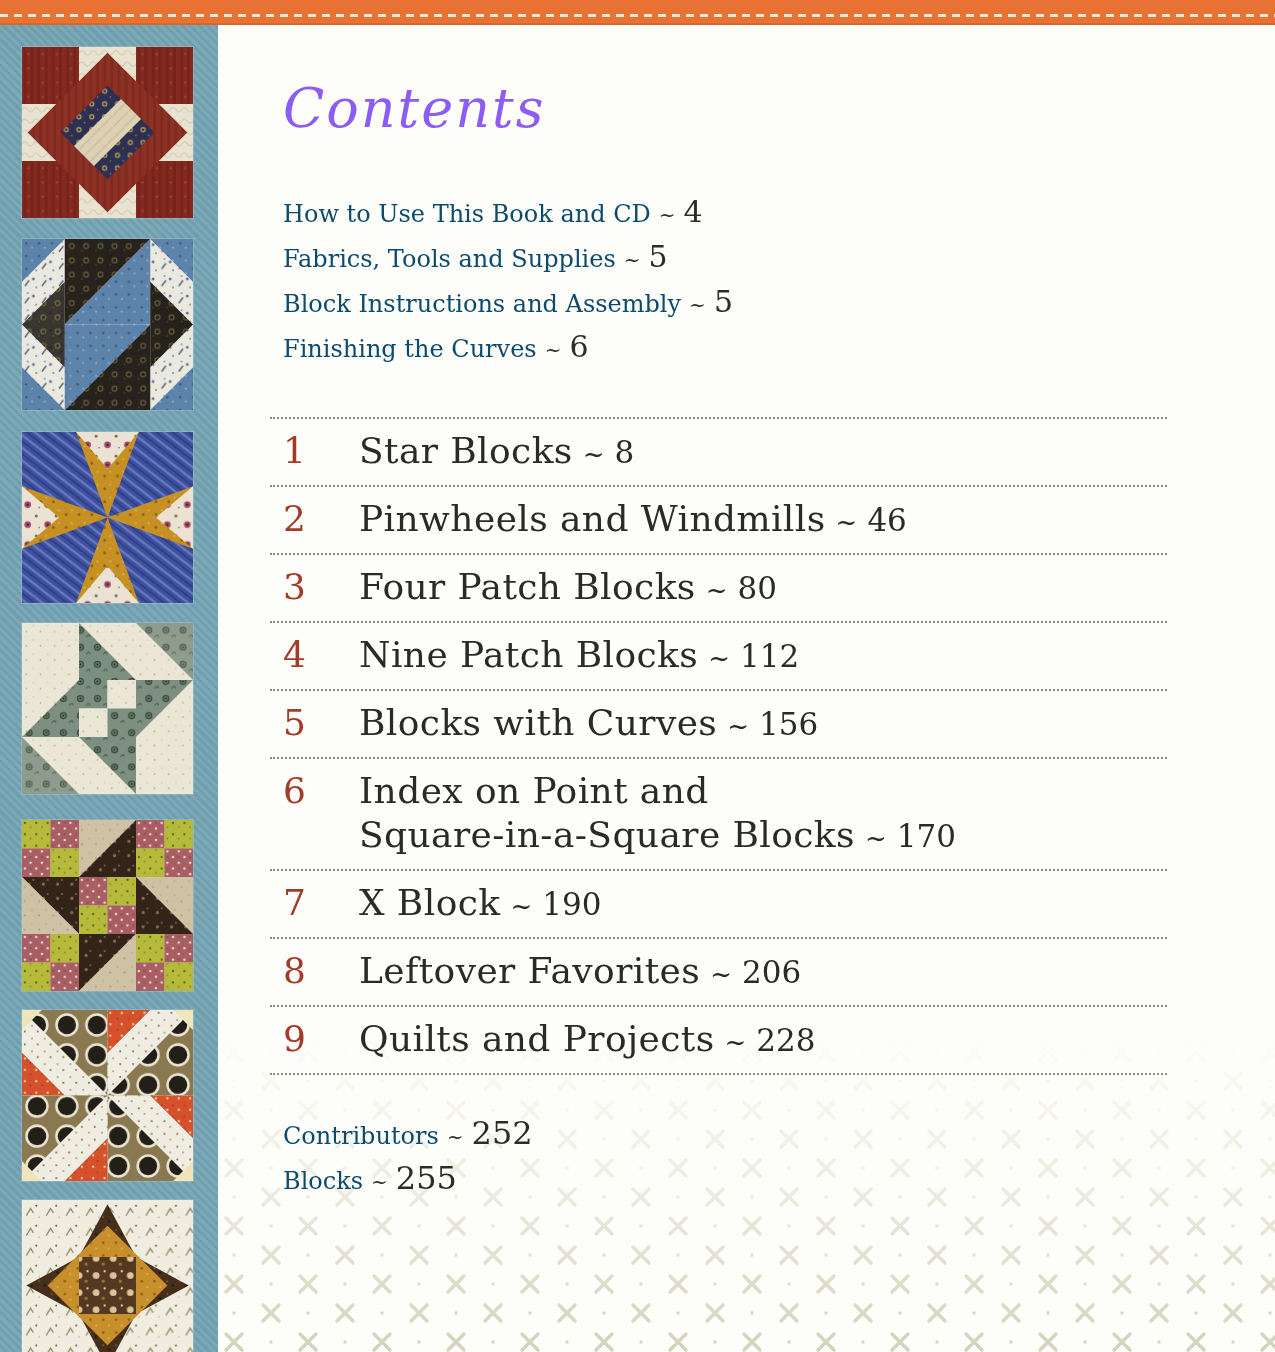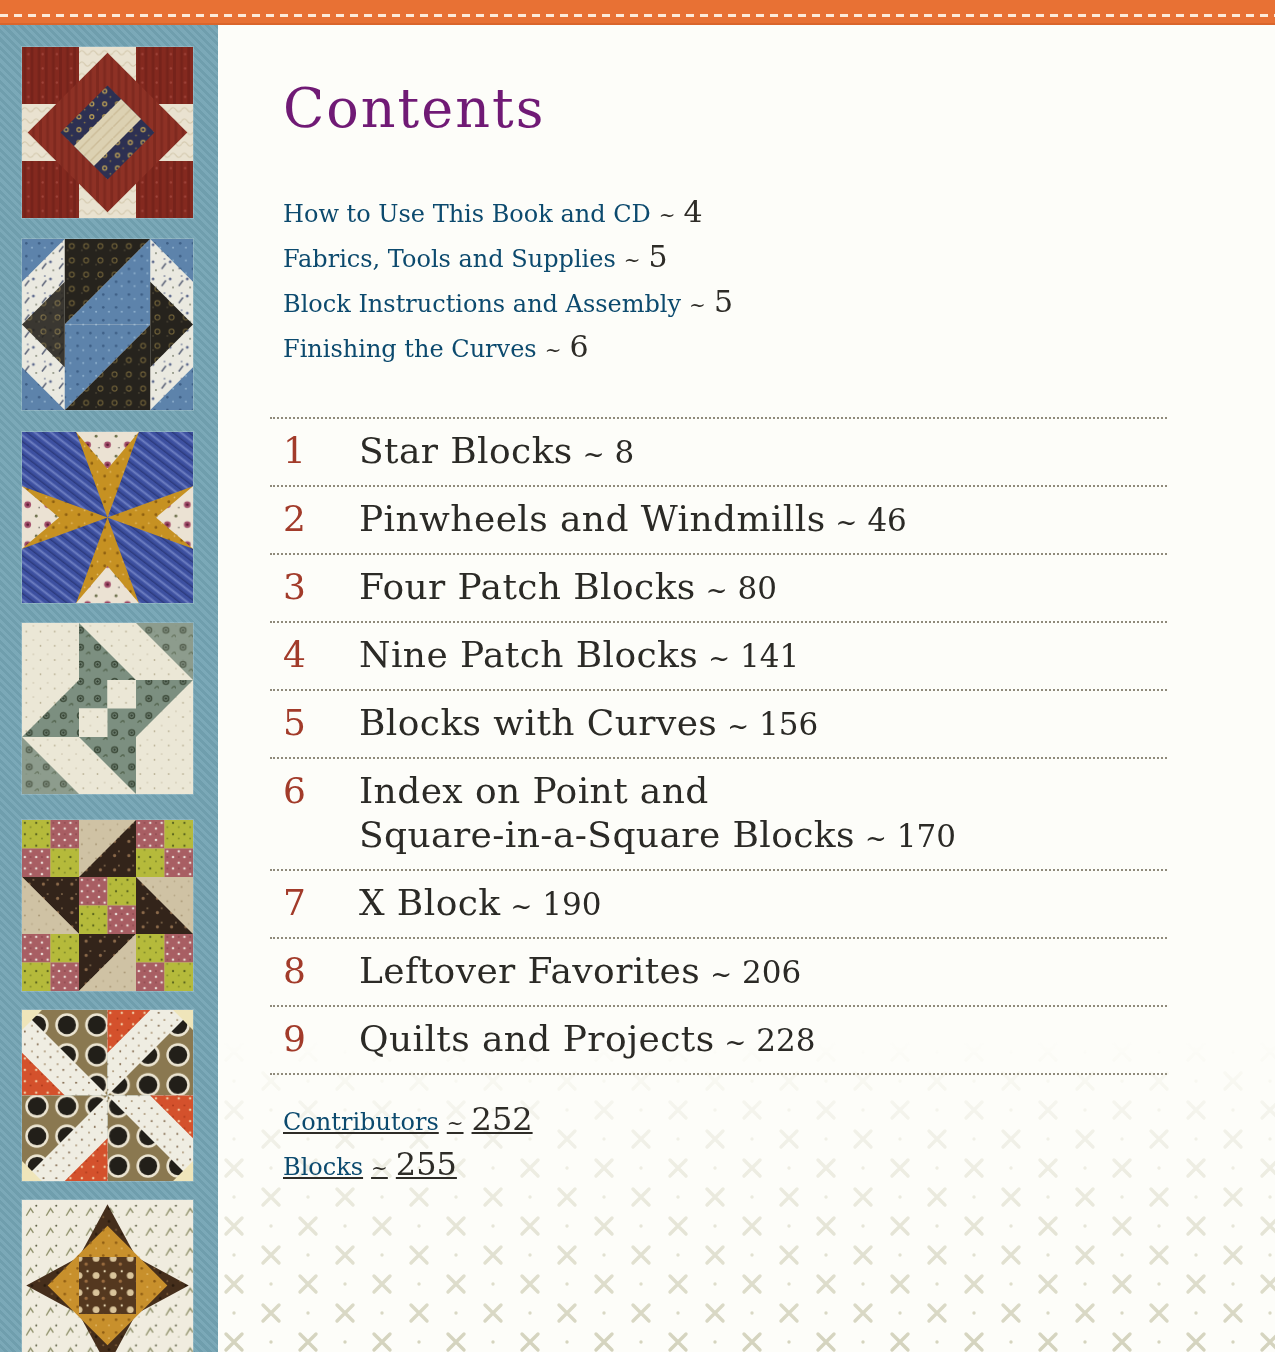--- a/index.html
+++ b/index.html
@@ -10,24 +10,24 @@
   .top-bar .stitch{position:absolute;left:0;top:14px;width:100%;height:3px;
      background:repeating-linear-gradient(90deg,rgba(255,244,230,.92) 0 8px,rgba(255,244,230,0) 8px 14px);}
   .top-bar .edge{position:absolute;left:0;bottom:0;width:100%;height:2px;background:#d05f28;opacity:.6;}
   
   .sidebar{position:absolute;left:0;top:25px;width:218px;height:1327px;background:#74a4b4;overflow:hidden;}
   .sidebar:after{content:"";position:absolute;inset:0;
      background:repeating-linear-gradient(45deg,rgba(255,255,255,.05) 0 3px,rgba(0,0,0,.04) 3px 6px);}
   .qblock{position:absolute;left:22px;width:171px;height:171px;z-index:2;box-shadow:0 0 0 1px rgba(255,255,255,.18);}
   
   .content{position:absolute;left:270px;top:25px;width:897px;color:#2e2c27;}
-  .page-title{margin:57px 0 12px;padding-left:13px;font-weight:normal;
-     font-size:54px;line-height:1;letter-spacing:2px;color:#701a75;}
+  .page-title{margin:57px 0 12px;padding-left:13px;font-style:italic;font-weight:normal;
+     font-size:54px;line-height:1;letter-spacing:2px;color:#8b5cf6;}
   .fm-list{margin-top:55px;}
-  .bm-list{margin-top:24px;position:relative;z-index:3;text-decoration:underline;}
+  .bm-list{margin-top:38px;position:relative;z-index:3;}
   .fm-row{padding-left:13px;font-size:24px;line-height:41px;white-space:nowrap;}
   .fm-label{color:#0c4a6e;}
   .fm-sep{font-size:20px;margin:0 8px;color:#2e2c27;}
   .fm-page{font-size:30px;}
   .bm-page{font-size:32px;}
   .toc{margin-top:46px;border-bottom:2px dotted #8f8a7b;}
   .toc-row{display:flex;align-items:flex-start;border-top:2px dotted #8f8a7b;padding:10px 0 12px 13px;}
   .ch-num{flex:0 0 47px;margin-right:13px;font-size:36px;line-height:44px;color:#a23b2a;}
   .ch-box{flex:1;margin-left:16px;}
   .ch-line{white-space:nowrap;}
@@ -335,21 +335,21 @@
         </div>
         <div class="toc-row">
           <span class="ch-num">3</span>
           <div class="ch-box">
             <div class="ch-line"><span class="ch-title">Four Patch Blocks</span><span class="ch-sep">~</span><span class="ch-page">80</span></div>
           </div>
         </div>
         <div class="toc-row">
           <span class="ch-num">4</span>
           <div class="ch-box">
-            <div class="ch-line"><span class="ch-title">Nine Patch Blocks</span><span class="ch-sep">~</span><span class="ch-page">141</span></div>
+            <div class="ch-line"><span class="ch-title">Nine Patch Blocks</span><span class="ch-sep">~</span><span class="ch-page">112</span></div>
           </div>
         </div>
         <div class="toc-row">
           <span class="ch-num">5</span>
           <div class="ch-box">
             <div class="ch-line"><span class="ch-title">Blocks with Curves</span><span class="ch-sep">~</span><span class="ch-page">156</span></div>
           </div>
         </div>
         <div class="toc-row">
           <span class="ch-num">6</span>

